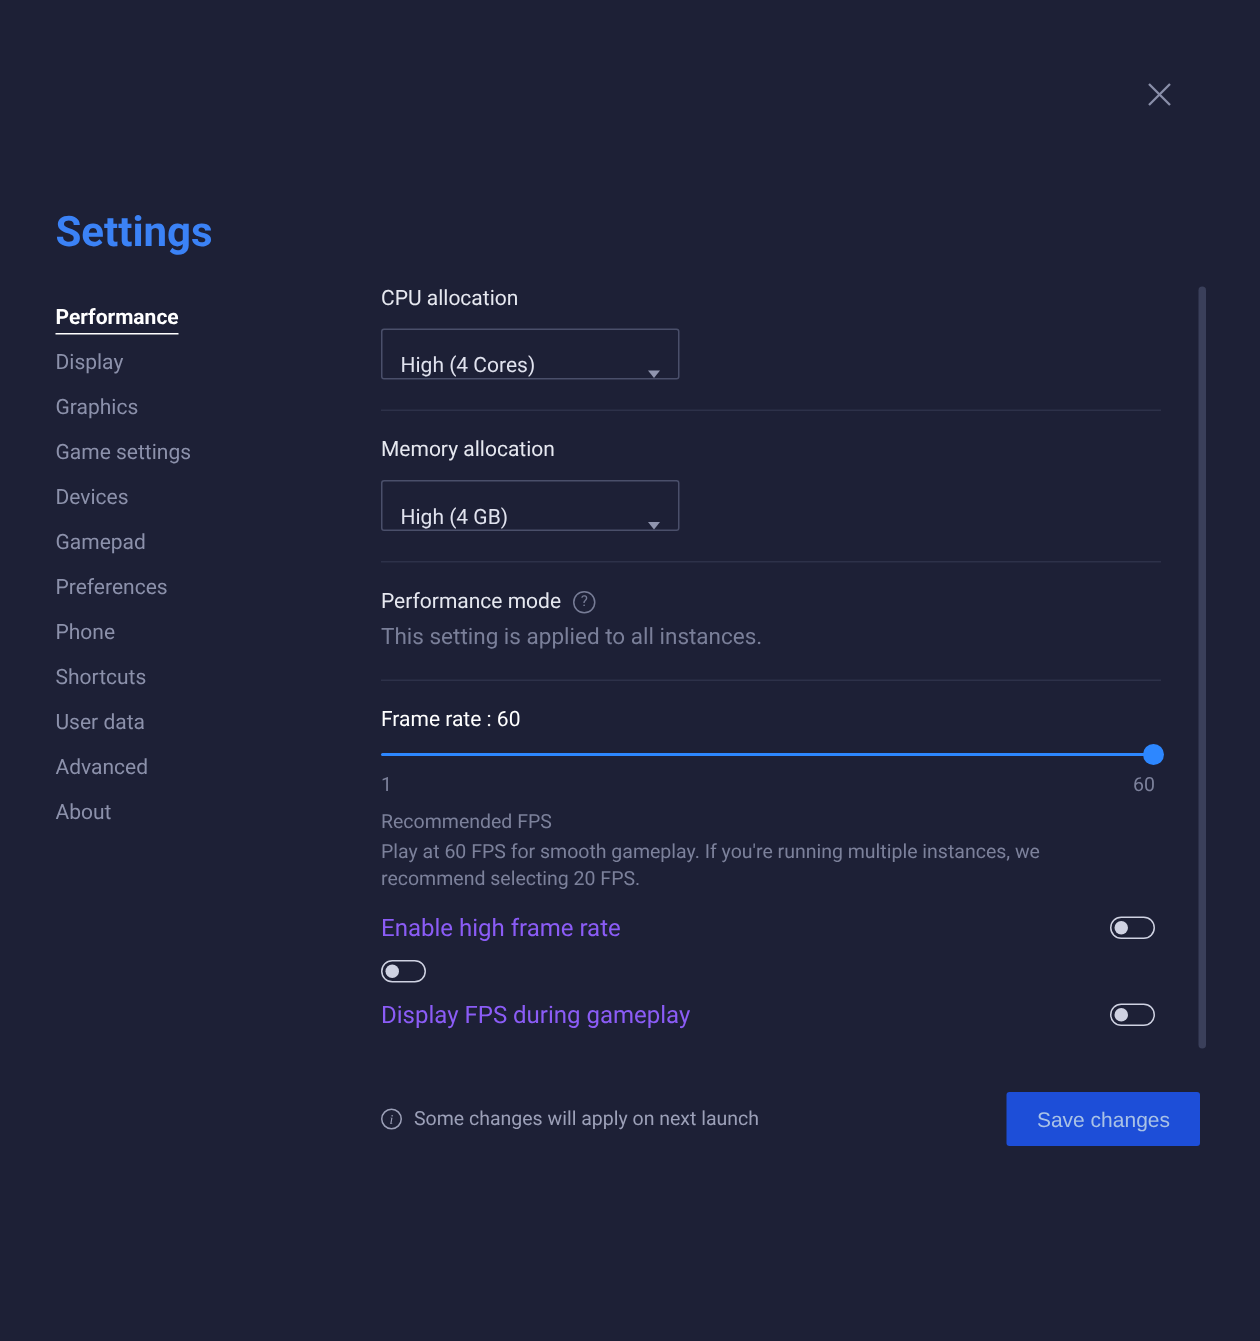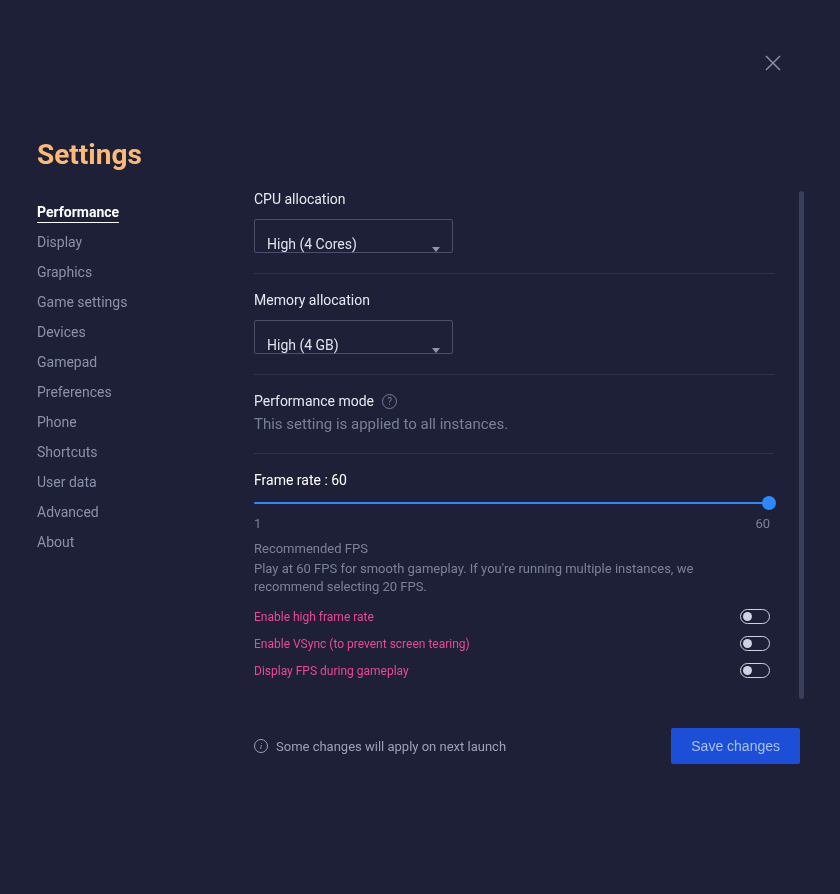--- a/index.html
+++ b/index.html
@@ -21,21 +21,21 @@
     cursor: pointer;
     color: #8a8fa9;
   }
   .close-btn svg { width: 16px; height: 16px; }
   .title {
     position: absolute;
     top: 138px;
     left: 37px;
     font-size: 28px;
     font-weight: 700;
-    color: #fdba74;
+    color: #3b82f6;
   }
   .sidebar {
     position: absolute;
     top: 197px;
     left: 37px;
     width: 170px;
   }
   .sidebar-item {
     font-size: 14px;
     color: #8c91ab;
@@ -167,22 +167,22 @@
     max-width: 510px;
   }
   .toggle-row {
     display: flex;
     justify-content: space-between;
     align-items: center;
     width: 516px;
     margin-bottom: 12px;
   }
   .toggle-row .lbl {
-    font-size: 12px;
-    color: #ec4899;
+    font-size: 16px;
+    color: #8b5cf6;
   }
   .toggle {
     width: 30px;
     height: 15px;
     border-radius: 10px;
     border: 1.5px solid #cfd2e2;
     position: relative;
     cursor: pointer;
     background: transparent;
   }
@@ -302,21 +302,20 @@
     <div class="rec-title">Recommended FPS</div>
     <div class="rec-body">Play at 60 FPS for smooth gameplay. If you're running multiple instances, we recommend selecting 20 FPS.</div>
 
     <div class="toggle-row">
       <span class="lbl">Enable high frame rate</span>
       <div class="toggle">
           <div class="knob"></div>
         </div>
     </div>
     <div class="toggle-row">
-      <span class="lbl">Enable VSync (to prevent screen tearing)</span>
       <div class="toggle">
           <div class="knob"></div>
         </div>
     </div>
     <div class="toggle-row">
       <span class="lbl">Display FPS during gameplay</span>
       <div class="toggle">
           <div class="knob"></div>
         </div>
     </div>

